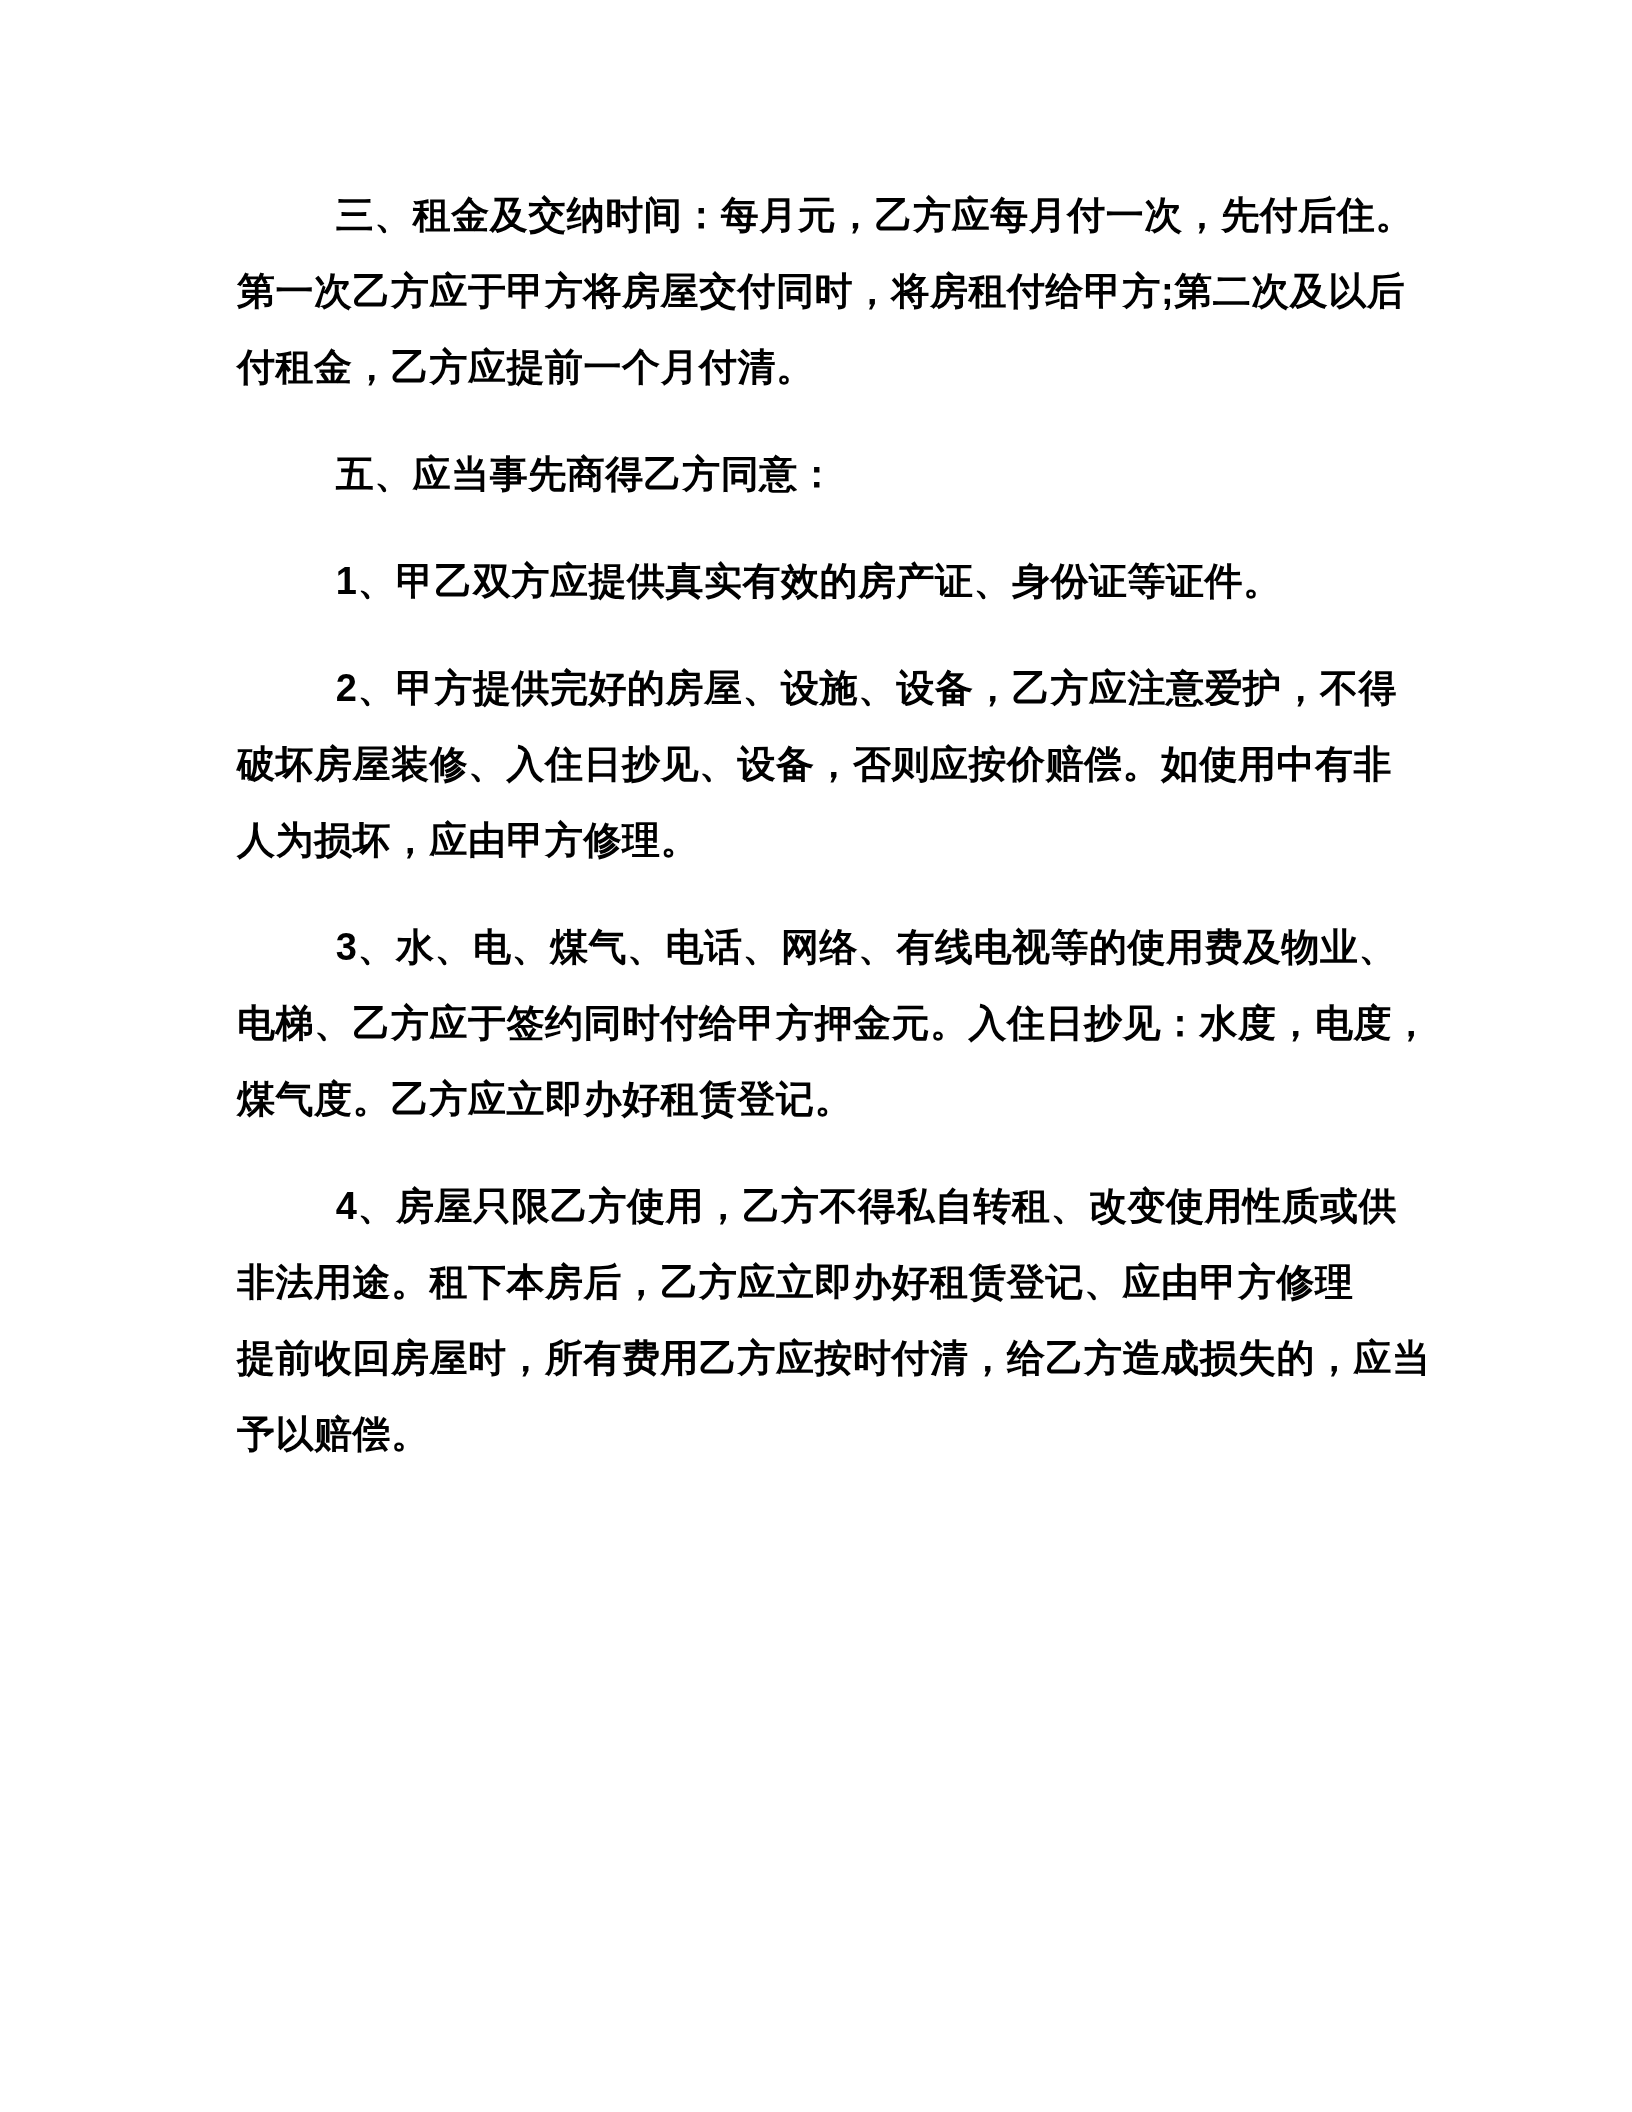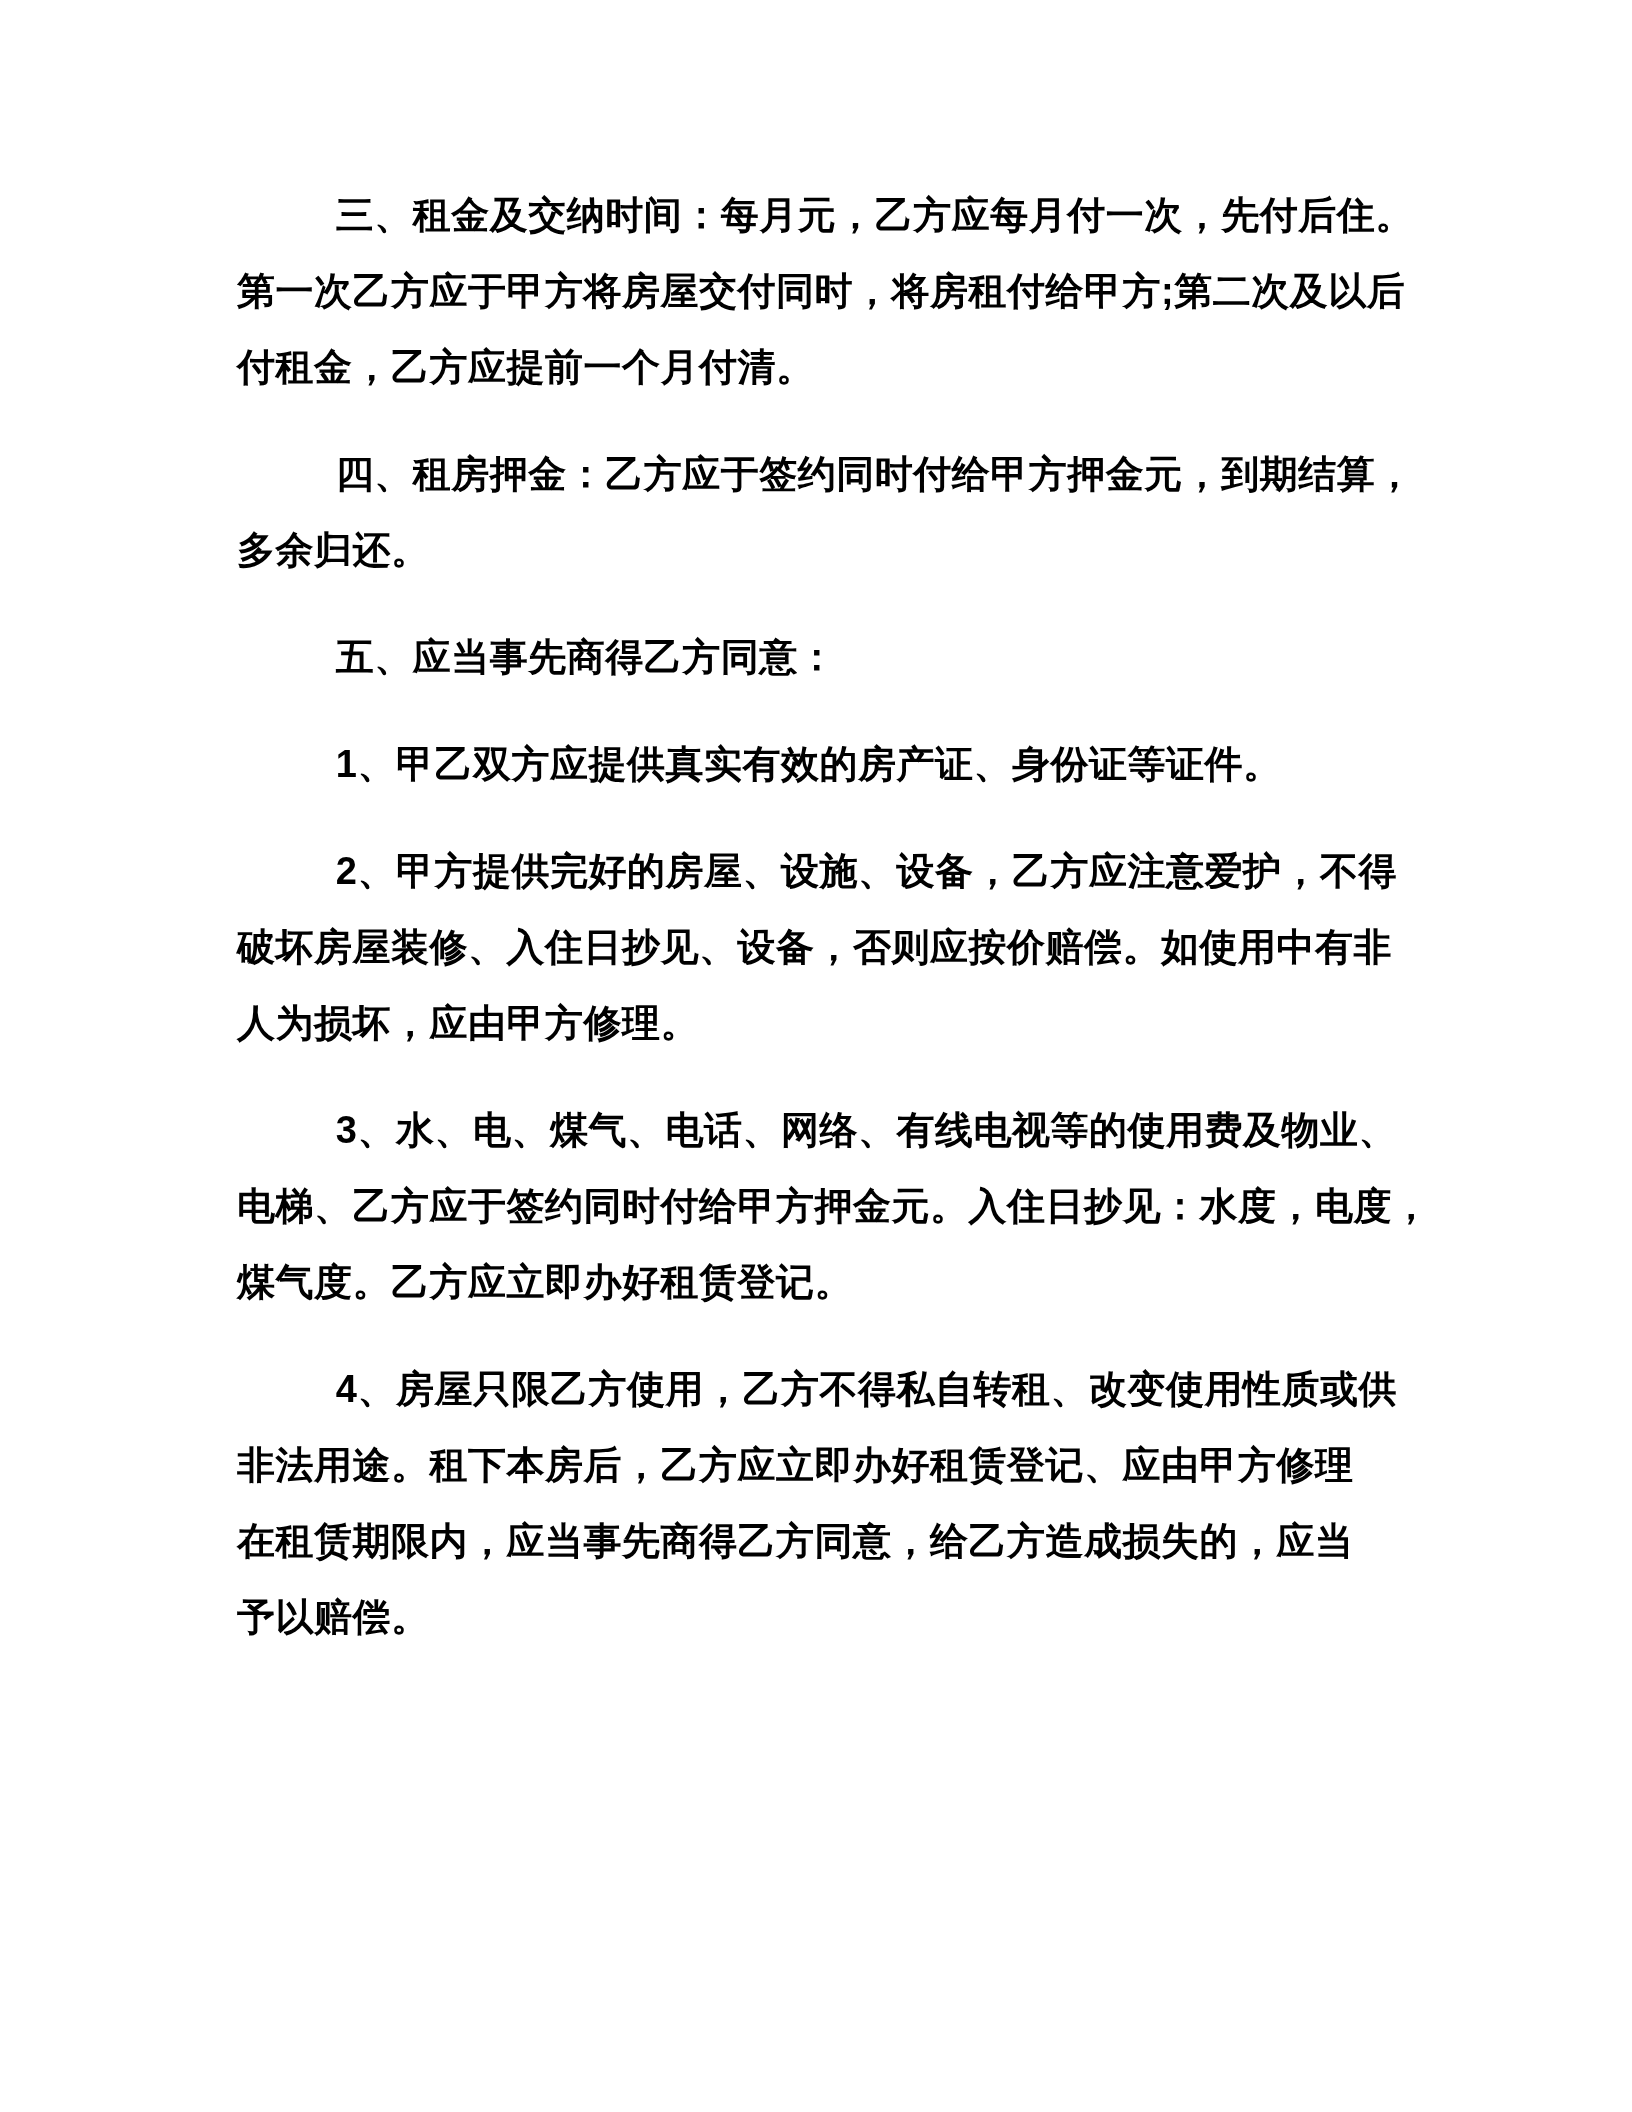--- a/index.html
+++ b/index.html
@@ -41,24 +41,20 @@
 <body>
 
 <div class="page">
 
   <div class="para">
     <div class="line">三、租金及交纳时间：每月元，乙方应每月付一次，先付后住。</div>
     <div class="line">第一次乙方应于甲方将房屋交付同时，将房租付给甲方;第二次及以后</div>
     <div class="line">付租金，乙方应提前一个月付清。</div>
   </div>
 
-  <div class="para">
-    <div class="line">四、租房押金：乙方应于签约同时付给甲方押金元，到期结算，</div>
-    <div class="line">多余归还。</div>
-  </div>
 
   <div class="para">
     <div class="line">五、应当事先商得乙方同意：</div>
   </div>
 
   <div class="para">
     <div class="line">1、甲乙双方应提供真实有效的房产证、身份证等证件。</div>
   </div>
 
   <div class="para">
@@ -69,17 +65,17 @@
 
   <div class="para">
     <div class="line">3、水、电、煤气、电话、网络、有线电视等的使用费及物业、</div>
     <div class="line">电梯、乙方应于签约同时付给甲方押金元。入住日抄见：水度，电度，</div>
     <div class="line">煤气度。乙方应立即办好租赁登记。</div>
   </div>
 
   <div class="para">
     <div class="line">4、房屋只限乙方使用，乙方不得私自转租、改变使用性质或供</div>
     <div class="line">非法用途。租下本房后，乙方应立即办好租赁登记、应由甲方修理</div>
-    <div class="line">在租赁期限内，应当事先商得乙方同意，给乙方造成损失的，应当</div>
+    <div class="line">提前收回房屋时，所有费用乙方应按时付清，给乙方造成损失的，应当</div>
     <div class="line">予以赔偿。</div>
   </div>
 
 </div>
 
 </body></html>

